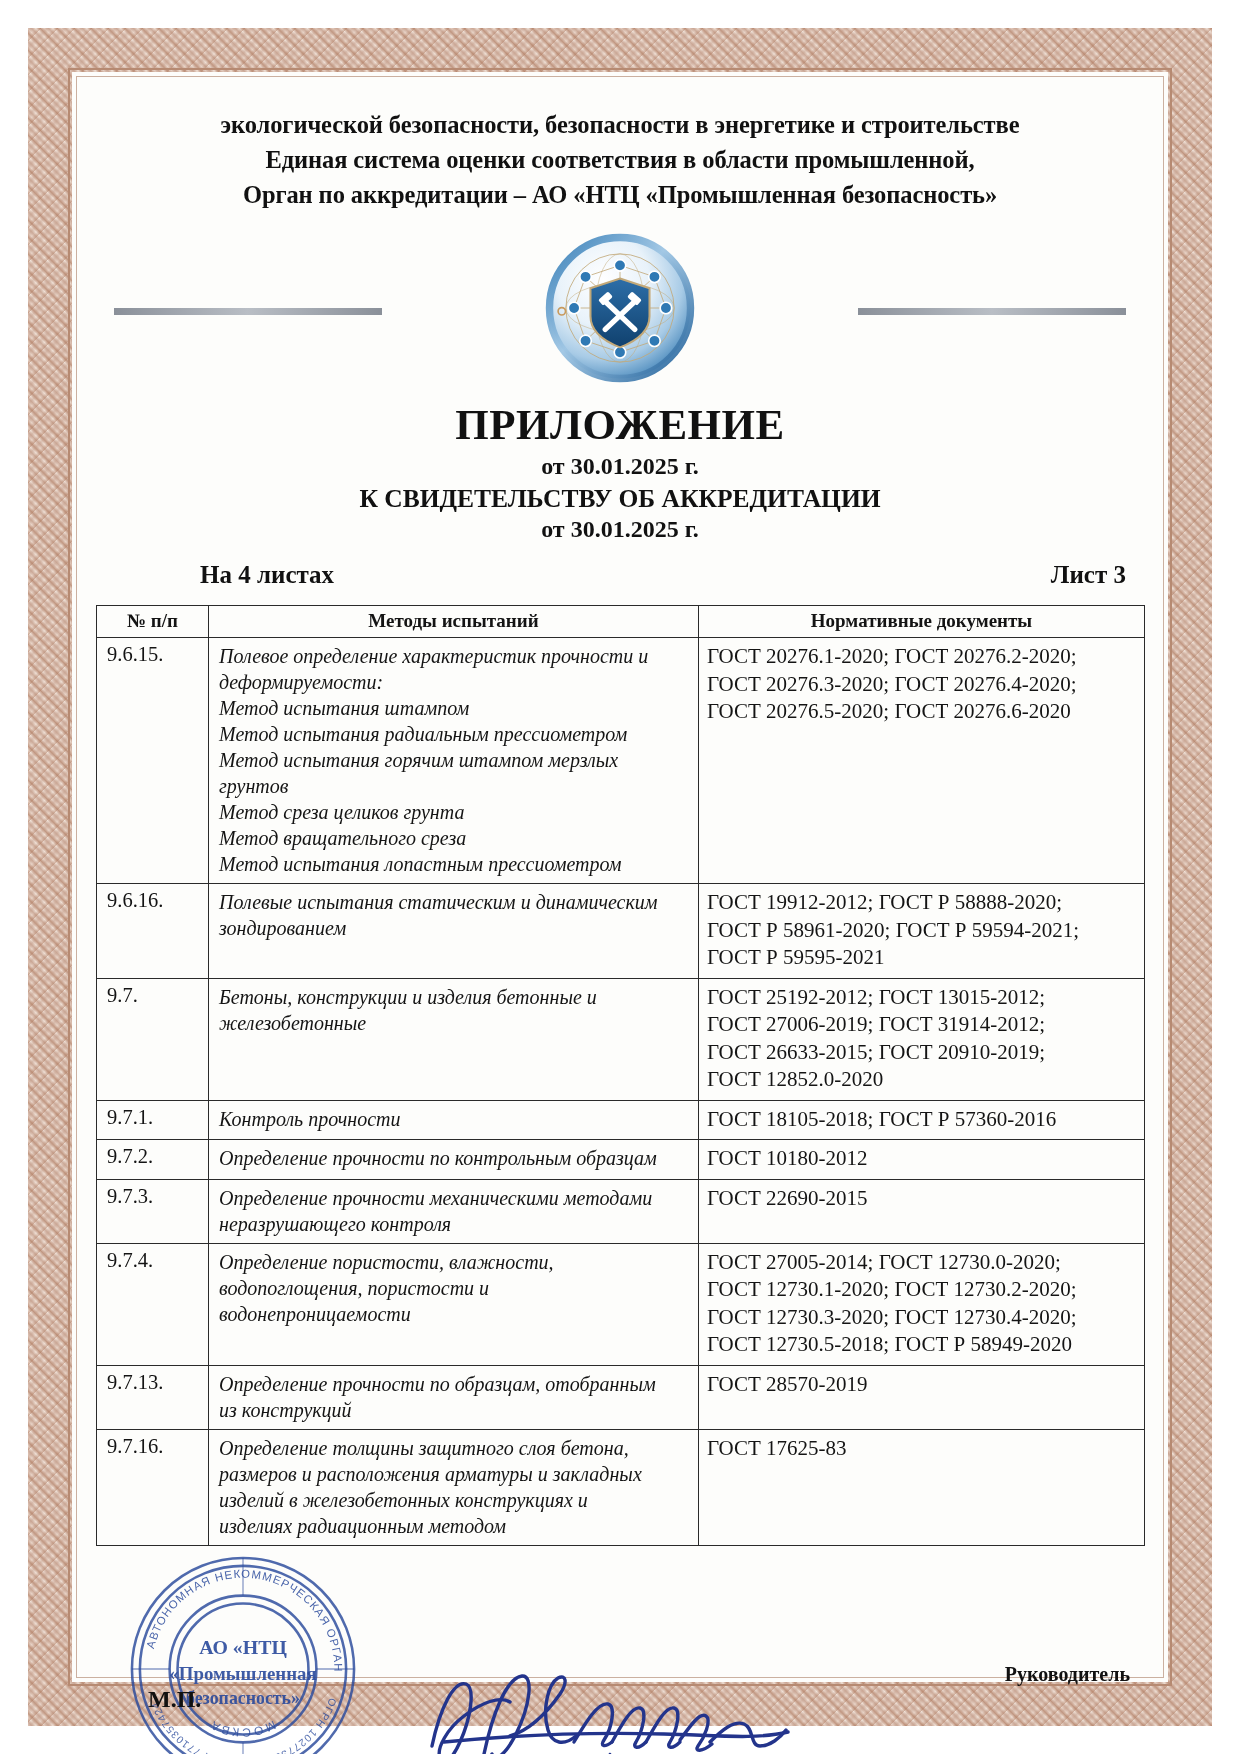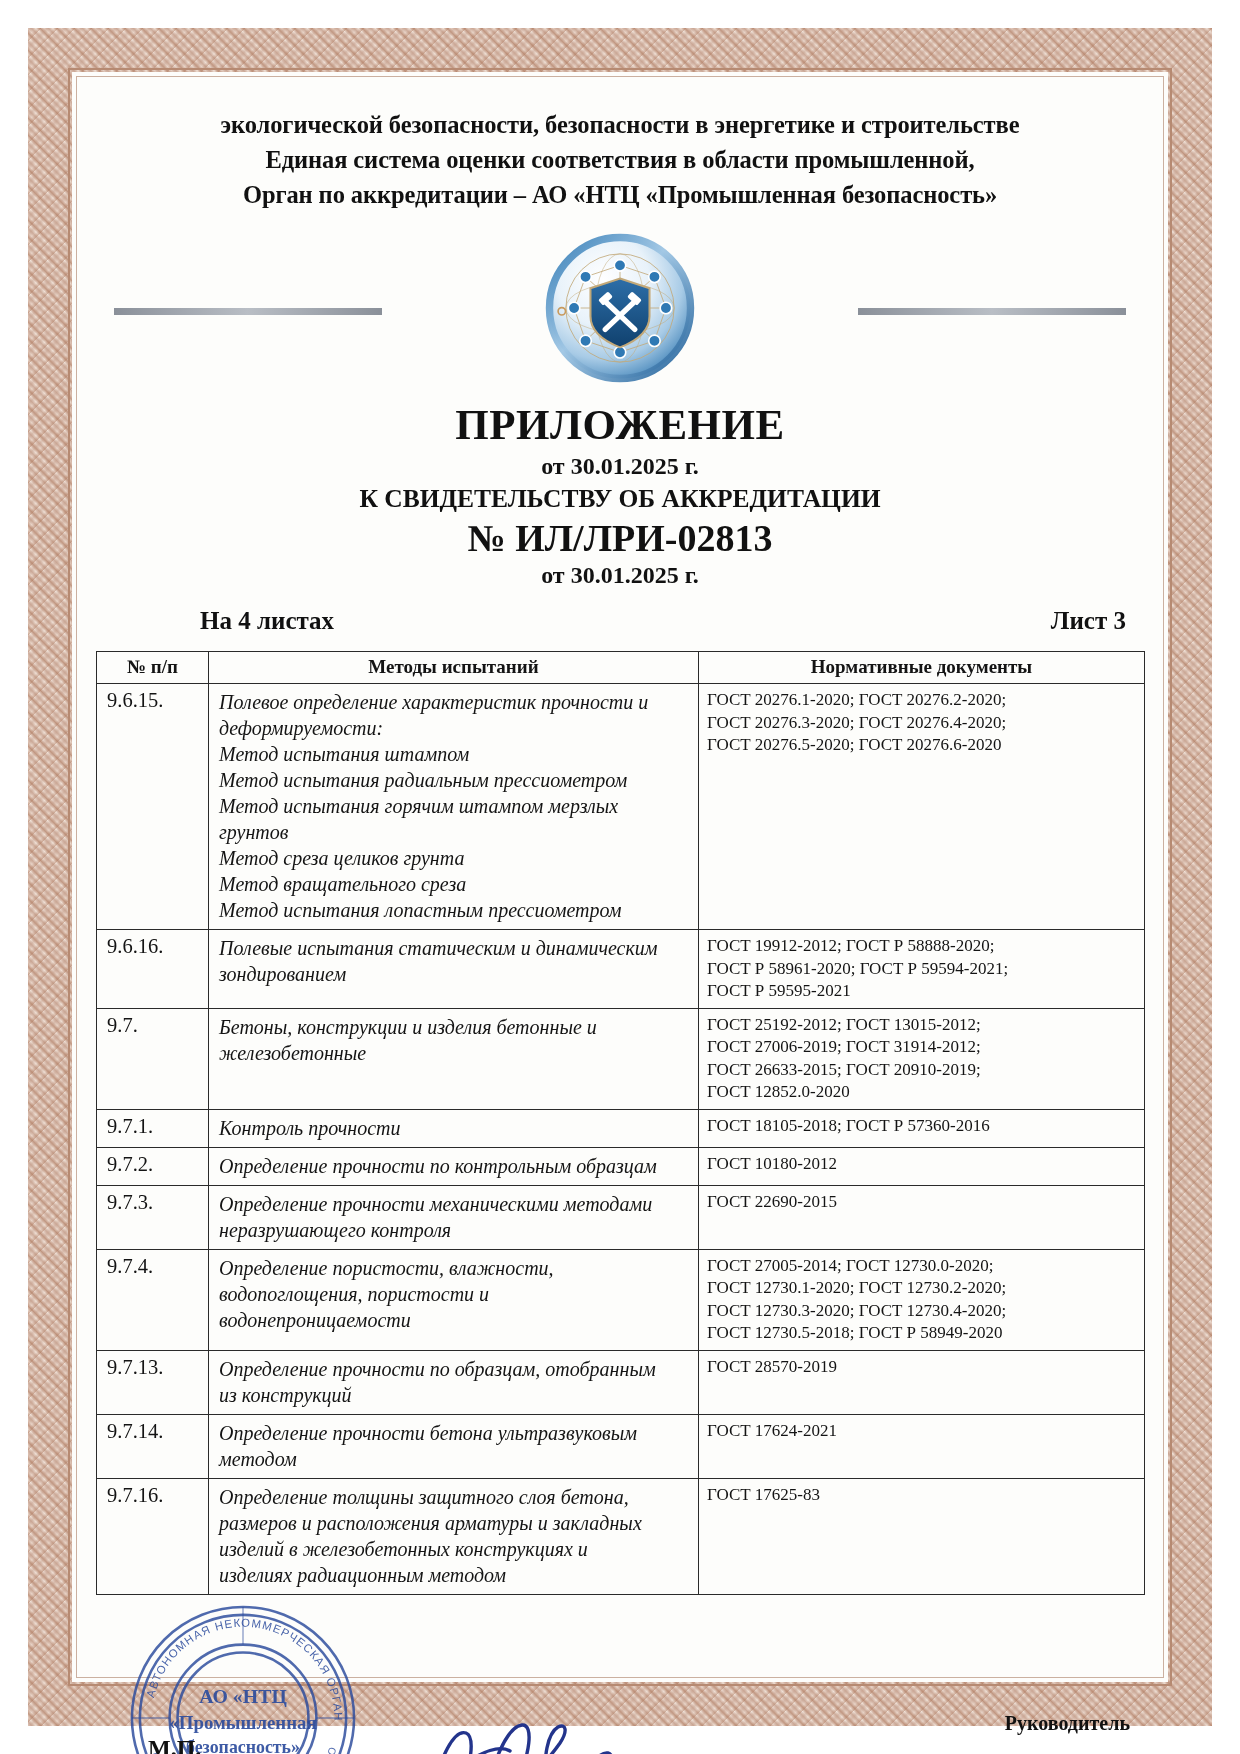--- a/index.html
+++ b/index.html
@@ -170,21 +170,21 @@
     padding: 5px 6px 6px 10px;
     white-space: nowrap;
   }
   td.met {
     font-size: 20px;
     line-height: 1.30;
     padding: 5px 8px 6px 10px;
     font-style: italic;
   }
   td.doc {
-    font-size: 17px;
+    font-size: 21px;
     line-height: 1.31;
     padding: 5px 6px 6px 8px;
   }
   td.met .ln, td.doc .ln { display: block; }
 
   
   .footer {
     position: relative;
     margin-top: 52px;
     height: 170px;
@@ -291,21 +291,20 @@
       <g fill="#ffffff">
         <rect x="74" y="84" width="16" height="9" rx="2" transform="rotate(-42 82 88)"></rect>
         <rect x="110" y="84" width="16" height="9" rx="2" transform="rotate(42 118 88)"></rect>
       </g>
     </svg>
   </div>
 
   <div class="doc-title">ПРИЛОЖЕНИЕ</div>
   <div class="doc-date1">от 30.01.2025 г.</div>
   <div class="doc-sub">К СВИДЕТЕЛЬСТВУ ОБ АККРЕДИТАЦИИ</div>
-  <div class="doc-number">№ ИЛ/ЛРИ-02813</div>
   <div class="doc-date2">от 30.01.2025 г.</div>
 
   <div class="sheets-row">
     <span>На 4 листах</span>
     <span>Лист 3</span>
   </div>
 
   <table class="methods">
     <colgroup>
       <col class="c-num">
@@ -407,30 +406,20 @@
           </td>
         </tr>
         <tr>
           <td class="num">9.7.13.</td>
           <td class="met">
             <span class="ln">Определение прочности по образцам, отобранным</span>
             <span class="ln">из конструкций</span>
           </td>
           <td class="doc">
             <span class="ln">ГОСТ 28570-2019</span>
-          </td>
-        </tr>
-        <tr>
-          <td class="num">9.7.14.</td>
-          <td class="met">
-            <span class="ln">Определение прочности бетона ультразвуковым</span>
-            <span class="ln">методом</span>
-          </td>
-          <td class="doc">
-            <span class="ln">ГОСТ 17624-2021</span>
           </td>
         </tr>
         <tr>
           <td class="num">9.7.16.</td>
           <td class="met">
             <span class="ln">Определение толщины защитного слоя бетона,</span>
             <span class="ln">размеров и расположения арматуры и закладных</span>
             <span class="ln">изделий в железобетонных конструкциях и</span>
             <span class="ln">изделиях радиационным методом</span>
           </td>

